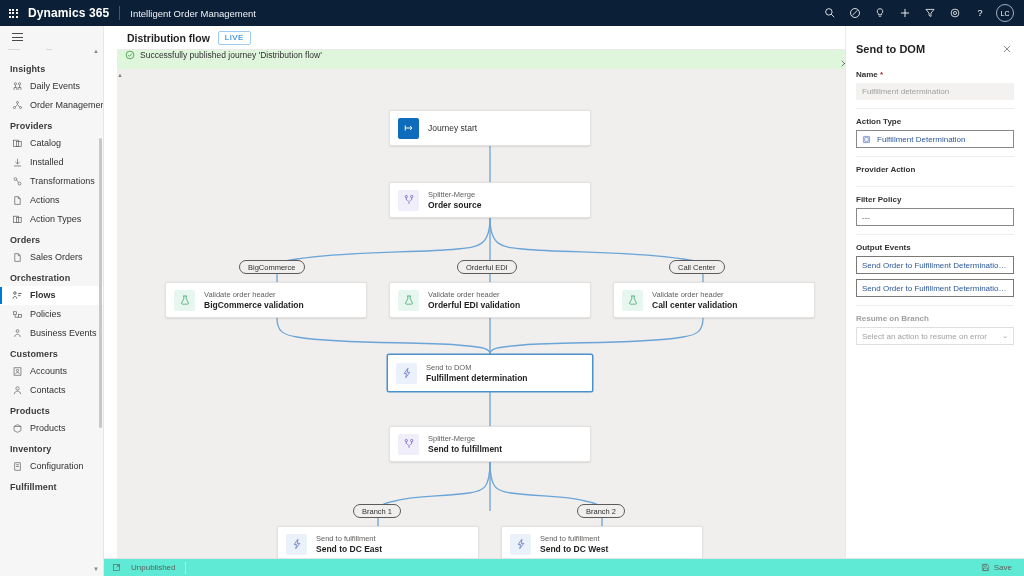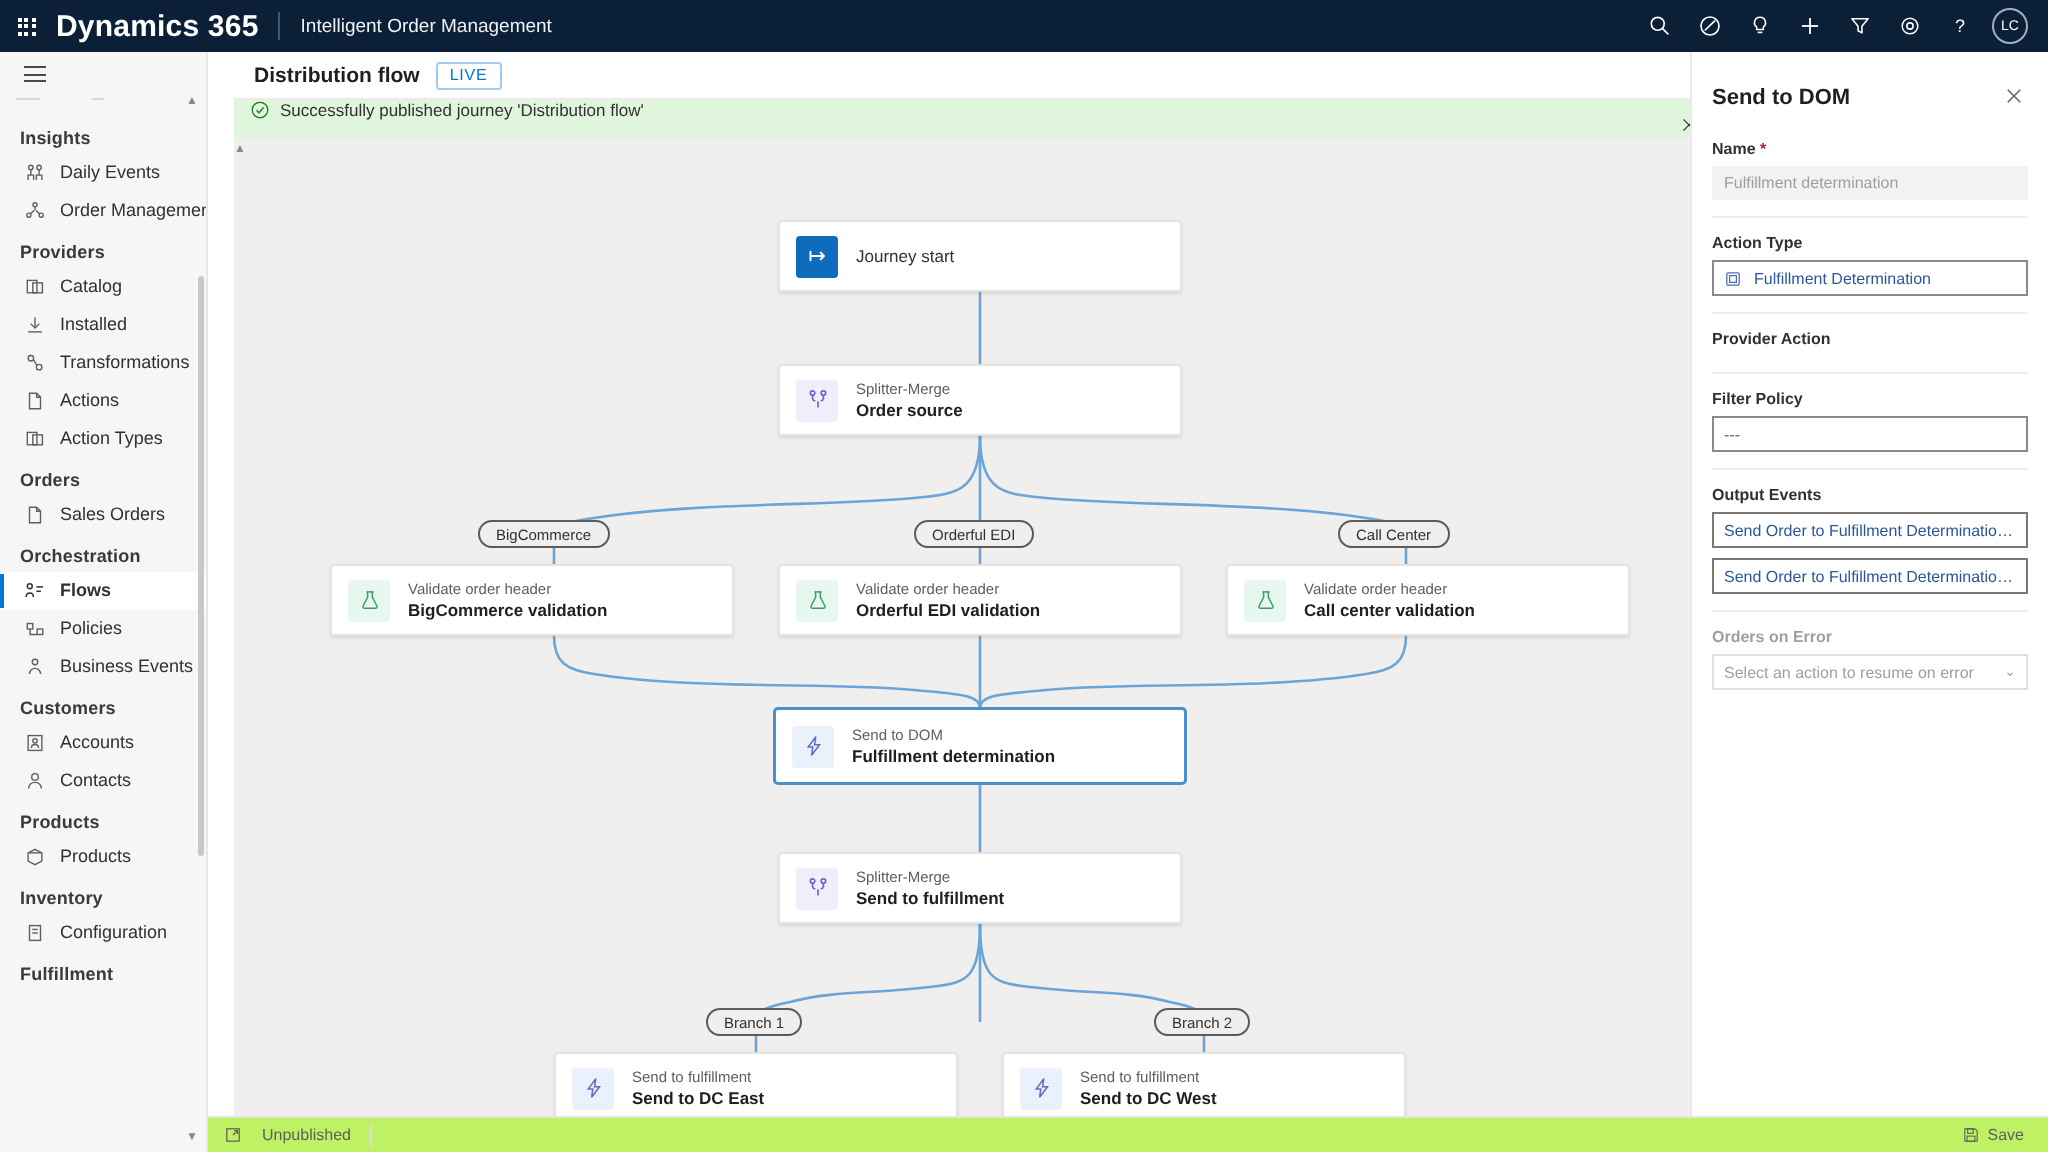--- a/index.html
+++ b/index.html
@@ -13,21 +13,21 @@
   
   .topbar {
     position: absolute; top: 0; left: 0; width: 1024px; height: 26px;
     background: #0b1f36; display: flex; align-items: center;
     color: #ffffff;
   }
   .waffle { width: 26px; display: flex; align-items: center; justify-content: center;
             cursor: pointer; }
   .waffle-grid { display: grid; grid-template-columns: repeat(3,2px); grid-gap: 1.5px; }
   .waffle-grid i { width: 2px; height: 2px; background: #fff; display: block; }
-  .brand { font-size: 15px; font-weight: bold; letter-spacing: .1px; padding-left: 2px;}
+  .brand { font-size: 12px; font-weight: bold; letter-spacing: .1px; padding-left: 2px;}
   .brand-divider { width: 1px; height: 14px; background: #43566c; margin: 0 10px; }
   .app-name { font-size: 9.5px; font-weight: normal; color: #eef2f6; }
   .topbar-right { margin-left: auto; display: flex; align-items: center; height: 26px; padding-right: 6px; }
   .tb-icon { width: 25px; height: 26px; display: flex; align-items: center; justify-content: center;
              cursor: pointer; }
   .tb-icon svg { display: block; }
   .avatar {
     width: 18px; height: 18px; border-radius: 50%; border: 1px solid #9fb0c4;
     display: flex; align-items: center; justify-content: center;
     font-size: 7px; color: #ffffff; margin-left: 4px; margin-right: 4px; cursor: pointer;
@@ -155,21 +155,21 @@
   .f-box.blue-border { border: 1px solid #7a7976; }
   .f-box + .f-box { margin-top: 5px; }
   .f-box.plain { color: #605e5c; border: 1px solid #8a8886; }
   .f-box.disabled { border: 1px solid #e1dfdd; color: #a19f9d; cursor: default; }
   .f-chev { margin-left: auto; font-size: 7px; color: #a19f9d; }
   .truncate { overflow: hidden; white-space: nowrap; text-overflow: ellipsis; max-width: 138px; }
 
   
   .statusbar {
     position: absolute; left: 104px; bottom: 0; width: 920px; height: 18px;
-    background: #bef264; border-top: 1px solid #e6e4e2; display: flex; align-items: center;
+    background: #5eead4; border-top: 1px solid #e6e4e2; display: flex; align-items: center;
   }
   .sb-ico { margin-left: 8px; display: flex; }
   .sb-text { font-size: 8px; color: #605e5c; margin-left: 10px; }
   .sb-divider { width: 1px; height: 12px; background: #dcdad8; margin-left: 10px; }
   .sb-save { margin-left: auto; margin-right: 12px; display: flex; align-items: center;
              font-size: 8px; color: #605e5c; cursor: pointer; }
   .sb-save .sico { margin-right: 4px; display: flex; }
   .canvas-left-arrow {
     position: absolute; left: 0px; top: 46px; font-size: 6px; color: #8a8886;
   }
@@ -697,21 +697,21 @@
         <div class="f-label">Output Events</div>
         <div class="f-box link blue-border">
           <span class="truncate" style="max-width:148px;">Send Order to Fulfillment Determination ...</span>
         </div>
         <div class="f-box link blue-border">
           <span class="truncate" style="max-width:148px;">Send Order to Fulfillment Determination ...</span>
         </div>
       </div>
 
       <div class="field">
-        <div class="f-label dim">Orders on Error</div>
+        <div class="f-label dim">Resume on Branch</div>
         <div class="f-box disabled">
           <span class="truncate">Select an action to resume on error</span>
           <span class="f-chev">⌄</span>
         </div>
       </div>
 
     </div>
   </div>
 
   <div class="statusbar">

